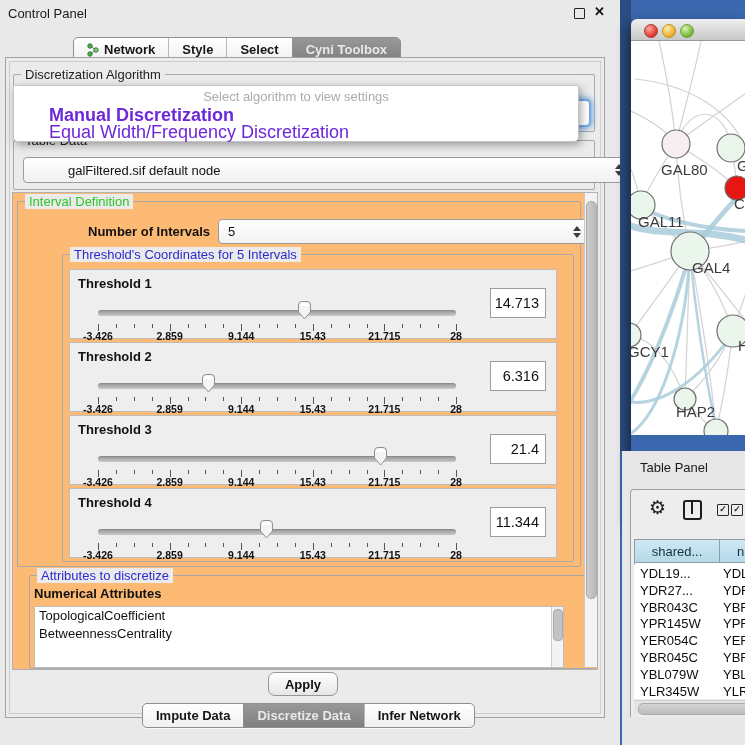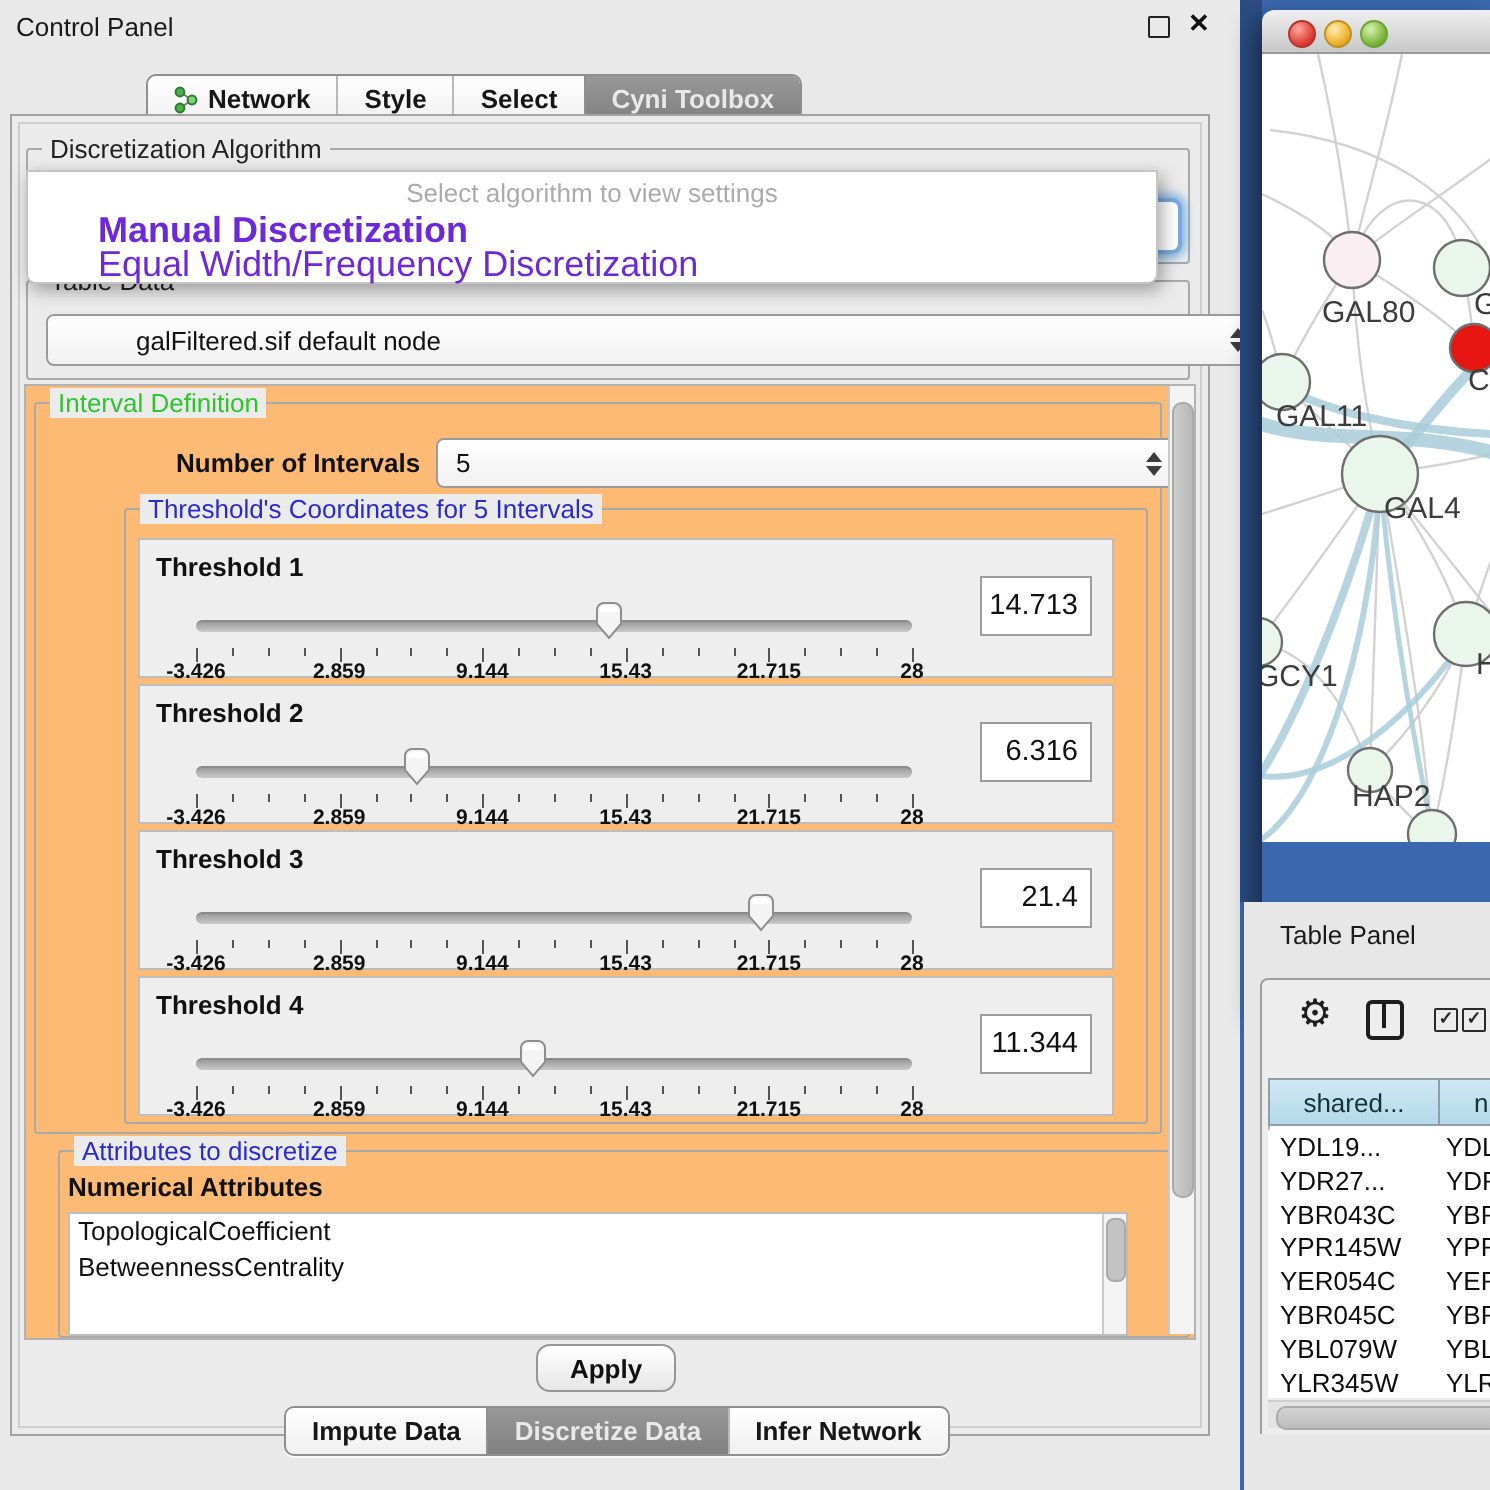--- a/index.html
+++ b/index.html
@@ -81,21 +81,21 @@
   
   #algo-popup{left:13px;top:85px;width:564px;height:55px;background:#fff;border:1px solid #c4c4c4;
       border-radius:0 0 5px 5px;box-shadow:2px 3px 9px rgba(0,0,0,.35);z-index:50;}
   #algo-hint{position:absolute;left:0;top:3px;width:100%;text-align:center;font-size:13px;color:#ababab;}
   .algo-opt{position:absolute;left:3px;font-size:18px;color:#6d28d9;white-space:nowrap;margin-left:32px;}
   .algo-opt.bold{font-weight:700;}
 
   
   #desktop{left:620px;top:0;width:125px;height:745px;background:#3a67ad;}
   #desktop-strip{left:620px;top:0;width:11px;height:451px;background:#2b4d82;}
-  #net-window{left:631px;top:5px;width:114px;height:500px;box-shadow:-4px 5px 12px rgba(0,0,0,.45);
+  #net-window{left:631px;top:19px;width:114px;height:500px;box-shadow:-4px 5px 12px rgba(0,0,0,.45);
       border-radius:6px 0 0 0;overflow:hidden;}
   #net-titlebar{position:absolute;left:0;top:0;width:100%;height:21px;
       background:linear-gradient(#efefef,#c8c8c8);border-bottom:1px solid #979797;}
   .traffic{position:absolute;top:4.5px;width:12px;height:12px;border-radius:50%;}
   #tl-close{left:13px;background:radial-gradient(circle at 35% 30%,#ffa79e,#e2453c 60%,#ad1d12);border:.5px solid #b2362c;}
   #tl-min{left:31px;background:radial-gradient(circle at 35% 30%,#ffedb0,#eeb434 60%,#c08a10);border:.5px solid #c09129;}
   #tl-zoom{left:49px;background:radial-gradient(circle at 35% 30%,#d8f2b2,#82bb42 60%,#57921f;);border:.5px solid #6fa437;background:radial-gradient(circle at 35% 30%,#d8f2b2,#82bb42 60%,#57921f);}
   #net-canvas{position:absolute;left:0;top:22px;width:114px;height:394px;background:#fff;}
 
   #tablepanel{left:622px;top:451px;width:123px;height:294px;background:#e7e7e7;}

